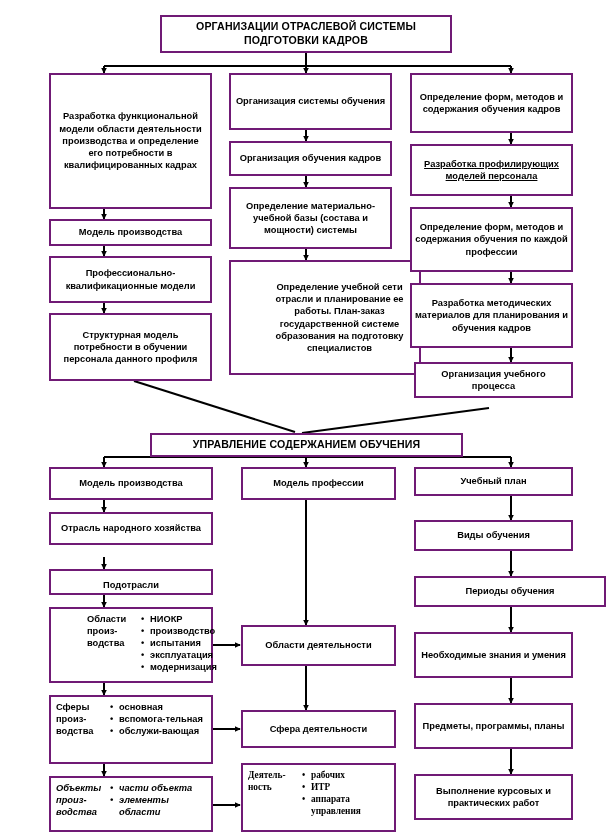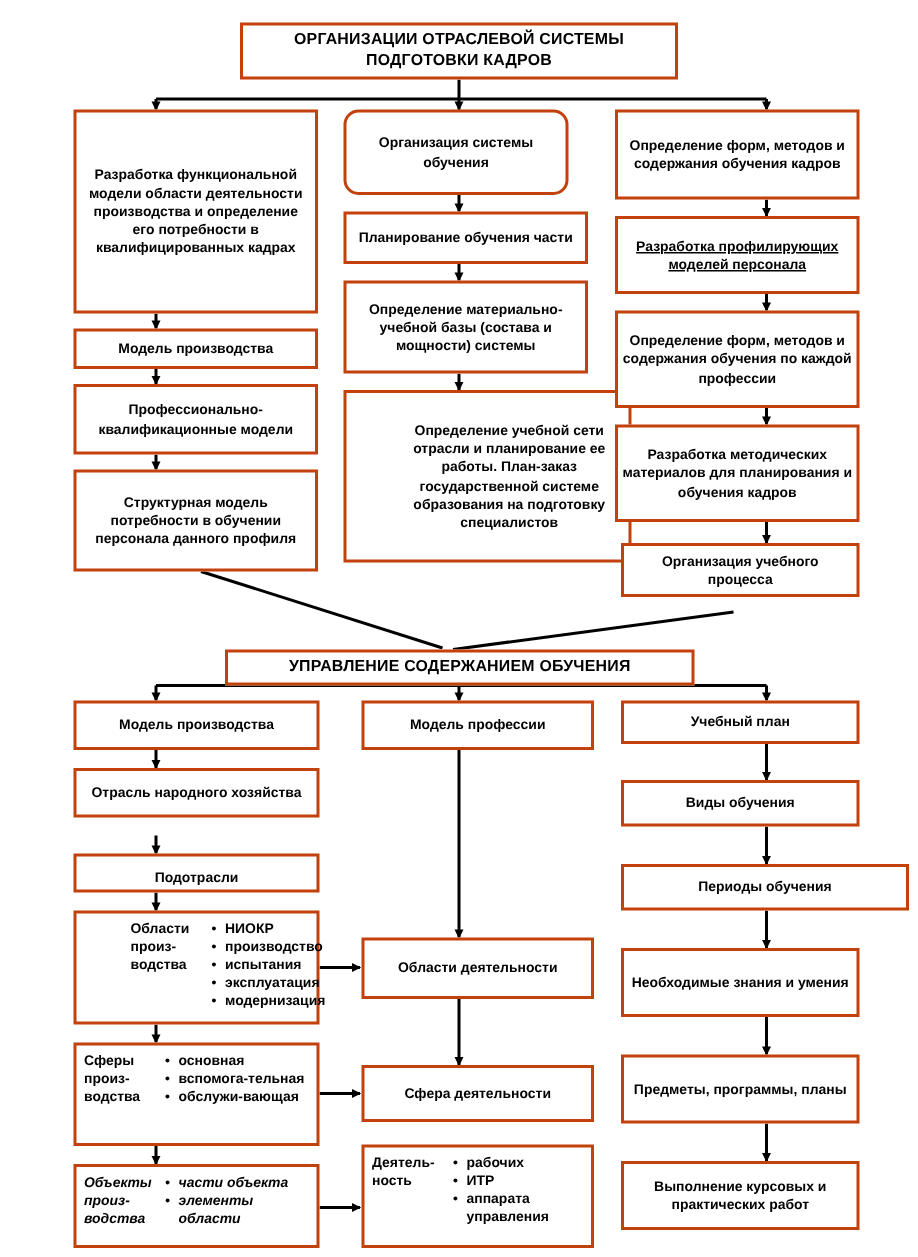--- a/index.html
+++ b/index.html
@@ -21,21 +21,21 @@
   svg#wires {
     position: absolute;
     left: 0; top: 0;
     width: 612px;
     height: 838px;
     pointer-events: none;
   }
   .box {
     position: absolute;
     box-sizing: border-box;
-    border: 2px solid #c2410c;
+    border: 2px solid #701a75;
     background: #fff;
     display: flex;
     align-items: center;
     justify-content: center;
     text-align: center;
     font-size: 9.3px;
     line-height: 1.32;
     font-weight: bold;
     padding: 2px 3px;
     z-index: 2;
@@ -154,25 +154,25 @@
   <div class="box" style="left:49px; top:219px; width:163px; height:27px;">
     <span class="txt">Модель производства</span>
   </div>
   <div class="box" style="left:49px; top:256px; width:163px; height:47px;">
     <span class="txt">Профессионально-квалификационные модели</span>
   </div>
   <div class="box" style="left:49px; top:313px; width:163px; height:68px;">
     <span class="txt">Структурная модель потребности в обучении персонала данного профиля</span>
   </div>
 
-  <div class="box" style="left:229px; top:73px; width:150px; height:57px;border-radius:10px;">
+  <div class="box" style="left:229px; top:73px; width:163px; height:57px;">
     <span class="txt">Организация системы обучения</span>
   </div>
   <div class="box" style="left:229px; top:141px; width:163px; height:35px;">
-    <span class="txt">Планирование обучения части</span>
+    <span class="txt">Организация обучения кадров</span>
   </div>
   <div class="box" style="left:229px; top:187px; width:163px; height:62px;">
     <span class="txt">Определение материально-учебной базы (состава и мощности) системы</span>
   </div>
   <div class="box" style="left:229px; top:260px; width:192px; height:115px;padding-left:32px;">
     <span class="txt">Определение учебной сети отрасли и планирование ее работы. План-заказ государственной системе образования на подготовку специалистов</span>
   </div>
 
   <div class="box" style="left:410px; top:73px; width:163px; height:60px;">
     <span class="txt">Определение форм, методов и содержания обучения кадров</span>
@@ -234,21 +234,21 @@
 
   <div class="box" style="left:241px; top:467px; width:155px; height:33px;">
     <span class="txt">Модель профессии</span>
   </div>
   <div class="box" style="left:241px; top:625px; width:155px; height:41px;">
     <span class="txt">Области деятельности</span>
   </div>
   <div class="box" style="left:241px; top:710px; width:155px; height:38px;">
     <span class="txt">Сфера деятельности</span>
   </div>
-  <div class="box split" style="left:241px; top:763px; width:155px; height:69px;">
+  <div class="box split" style="left:241px; top:763px; width:155px; height:69px;font-family:Liberation Serif, serif;">
     <span class="lead">Деятель-ность</span>
     <ul>
       <li>рабочих</li>
       <li>ИТР</li>
       <li>аппарата управления</li>
     </ul>
   </div>
 
   <div class="box" style="left:414px; top:467px; width:159px; height:29px;">
     <span class="txt">Учебный план</span>

